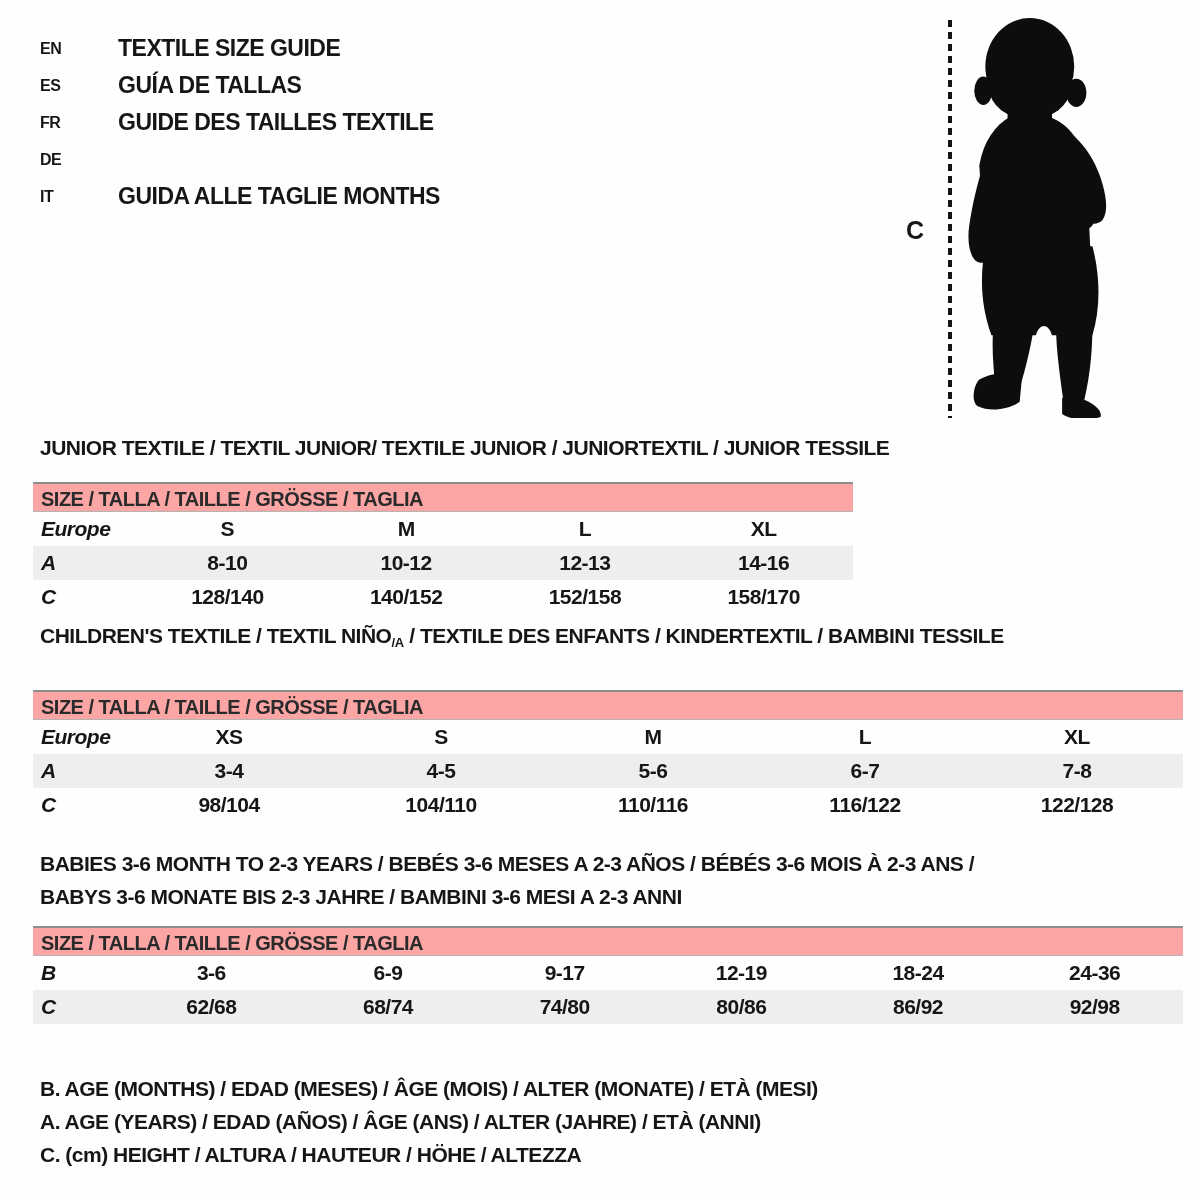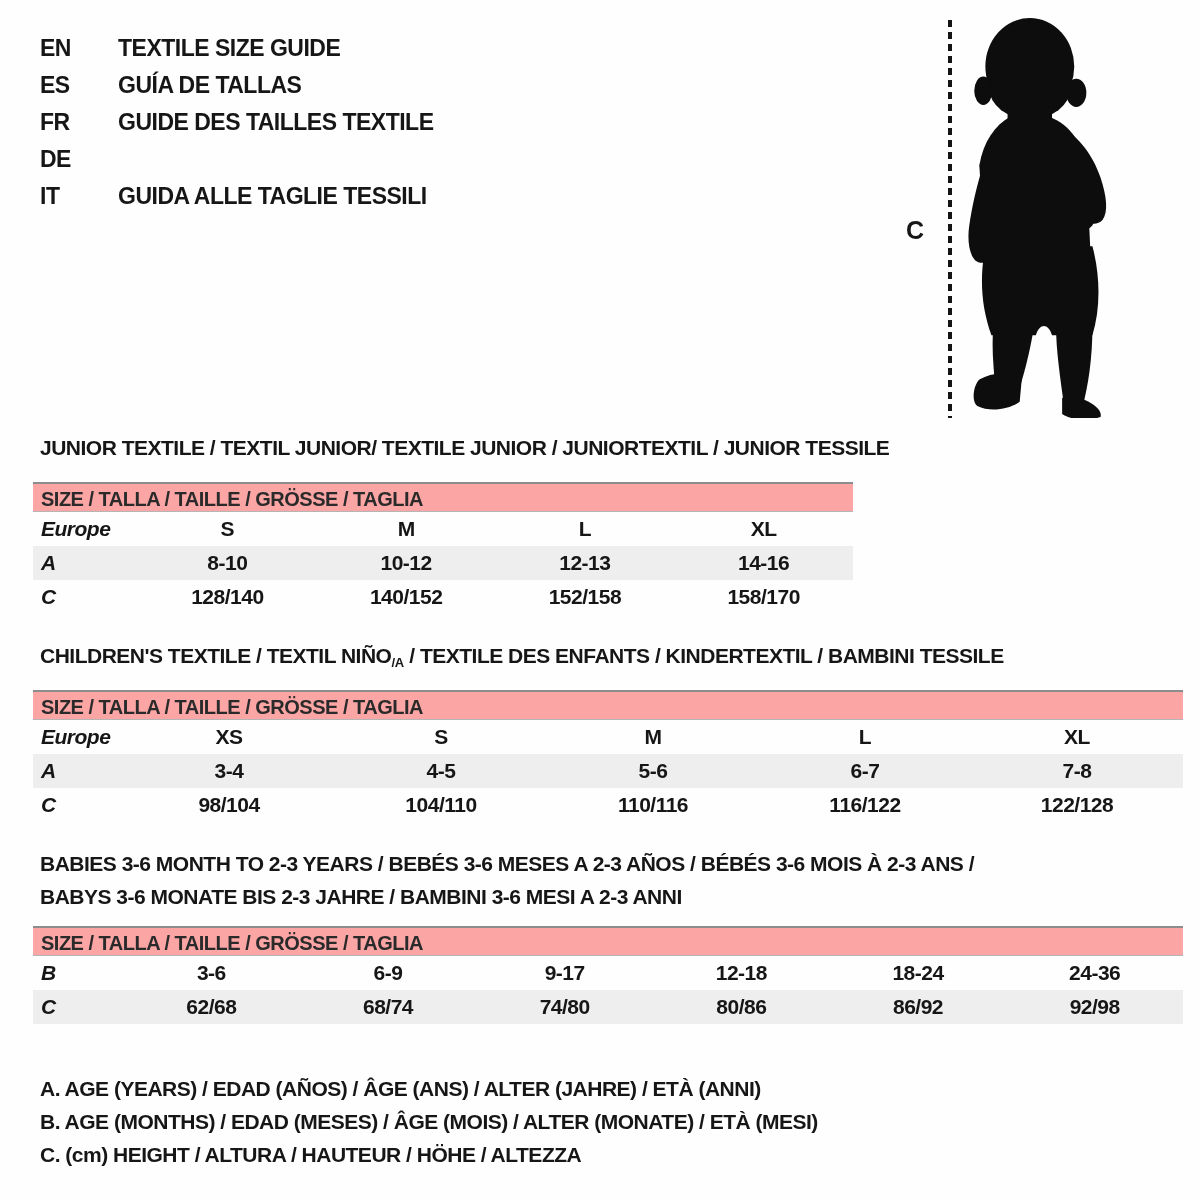--- a/index.html
+++ b/index.html
@@ -6,21 +6,21 @@
   .page {
     position:relative; width:1200px; height:1200px;
     background:#fefefe; overflow:hidden;
     font-family:"Liberation Sans", sans-serif;
     color:#161616; font-weight:700; letter-spacing:-0.5px;
   }
 
   
   .langs { position:absolute; left:40px; top:30px; }
   .lang-row { display:flex; height:37px; align-items:center; }
-  .lang-code { width:78px; font-size:23px; }
+  .lang-code { width:78px; font-size:16px; }
   .lang-title { font-size:23px; }
 
   
   .measure-line {
     position:absolute; left:948px; top:20px; width:4px; height:398px;
     background:repeating-linear-gradient(to bottom,#141414 0 7px,transparent 7px 12px);
   }
   .measure-label { position:absolute; left:906px; top:216px; font-size:25px; }
   .figure-svg { position:absolute; left:962px; top:14px; }
 
@@ -62,21 +62,21 @@
     </div>
     <div class="lang-row">
       <span class="lang-code">FR</span>
       <span class="lang-title">GUIDE DES TAILLES TEXTILE</span>
     </div>
     <div class="lang-row">
       <span class="lang-code">DE</span>
     </div>
     <div class="lang-row">
       <span class="lang-code">IT</span>
-      <span class="lang-title">GUIDA ALLE TAGLIE TESSILI</span>
+      <span class="lang-title">GUIDA ALLE TAGLIE MONTHS</span>
     </div>
   </div>
 
   <div class="measure-line"></div>
   <div class="measure-label">C</div>
   <svg class="figure-svg" width="176" height="404" viewBox="0 0 168 400">
     <g fill="#0d0d0d">
       <ellipse cx="64" cy="52" rx="44" ry="48"></ellipse>
       <ellipse cx="64" cy="74" rx="40" ry="30"></ellipse>
       <ellipse cx="18" cy="76" rx="9" ry="14"></ellipse>
@@ -113,21 +113,21 @@
     </div>
     <div class="trow">
       <div class="c0">C</div>
       <div class="cd">128/140</div>
       <div class="cd">140/152</div>
       <div class="cd">152/158</div>
       <div class="cd">158/170</div>
     </div>
   </div>
 
-  <div class="sec-title" style="top:644px">
+  <div class="sec-title" style="top:624px">
     <span>CHILDREN'S TEXTILE / TEXTIL NIÑO</span><span class="sub">/A</span><span> / TEXTILE DES ENFANTS / KINDERTEXTIL / BAMBINI TESSILE</span>
   </div>
   <div class="tbl tbl-wide" style="top:690px; width:1150px">
     <div class="size-bar">SIZE / TALLA / TAILLE / GRÖSSE / TAGLIA</div>
     <div class="trow">
       <div class="c0">Europe</div>
       <div class="cd">XS</div>
       <div class="cd">S</div>
       <div class="cd">M</div>
       <div class="cd">L</div>
@@ -153,34 +153,34 @@
 
   <div class="sec-title" style="top:852px">BABIES 3-6 MONTH TO 2-3 YEARS / BEBÉS 3-6 MESES A 2-3 AÑOS / BÉBÉS 3-6 MOIS À 2-3 ANS /</div>
   <div class="sec-title" style="top:885px">BABYS 3-6 MONATE BIS 2-3 JAHRE / BAMBINI 3-6 MESI A 2-3 ANNI</div>
   <div class="tbl tbl-wide" style="top:926px; width:1150px">
     <div class="size-bar">SIZE / TALLA / TAILLE / GRÖSSE / TAGLIA</div>
     <div class="trow">
       <div class="c0">B</div>
       <div class="cd">3-6</div>
       <div class="cd">6-9</div>
       <div class="cd">9-17</div>
-      <div class="cd">12-18</div>
+      <div class="cd">12-19</div>
       <div class="cd">18-24</div>
       <div class="cd">24-36</div>
     </div>
     <div class="trow alt">
       <div class="c0">C</div>
       <div class="cd">62/68</div>
       <div class="cd">68/74</div>
       <div class="cd">74/80</div>
       <div class="cd">80/86</div>
       <div class="cd">86/92</div>
       <div class="cd">92/98</div>
     </div>
   </div>
 
   <div class="legend">
+    <div class="legend-line">B. AGE (MONTHS) / EDAD (MESES) / ÂGE (MOIS) / ALTER (MONATE) / ETÀ (MESI)</div>
     <div class="legend-line">A. AGE (YEARS) / EDAD (AÑOS) / ÂGE (ANS) / ALTER (JAHRE) / ETÀ (ANNI)</div>
-    <div class="legend-line">B. AGE (MONTHS) / EDAD (MESES) / ÂGE (MOIS) / ALTER (MONATE) / ETÀ (MESI)</div>
     <div class="legend-line">C. (cm) HEIGHT / ALTURA / HAUTEUR / HÖHE / ALTEZZA</div>
   </div>
 
 </div>
 
 </body></html>

